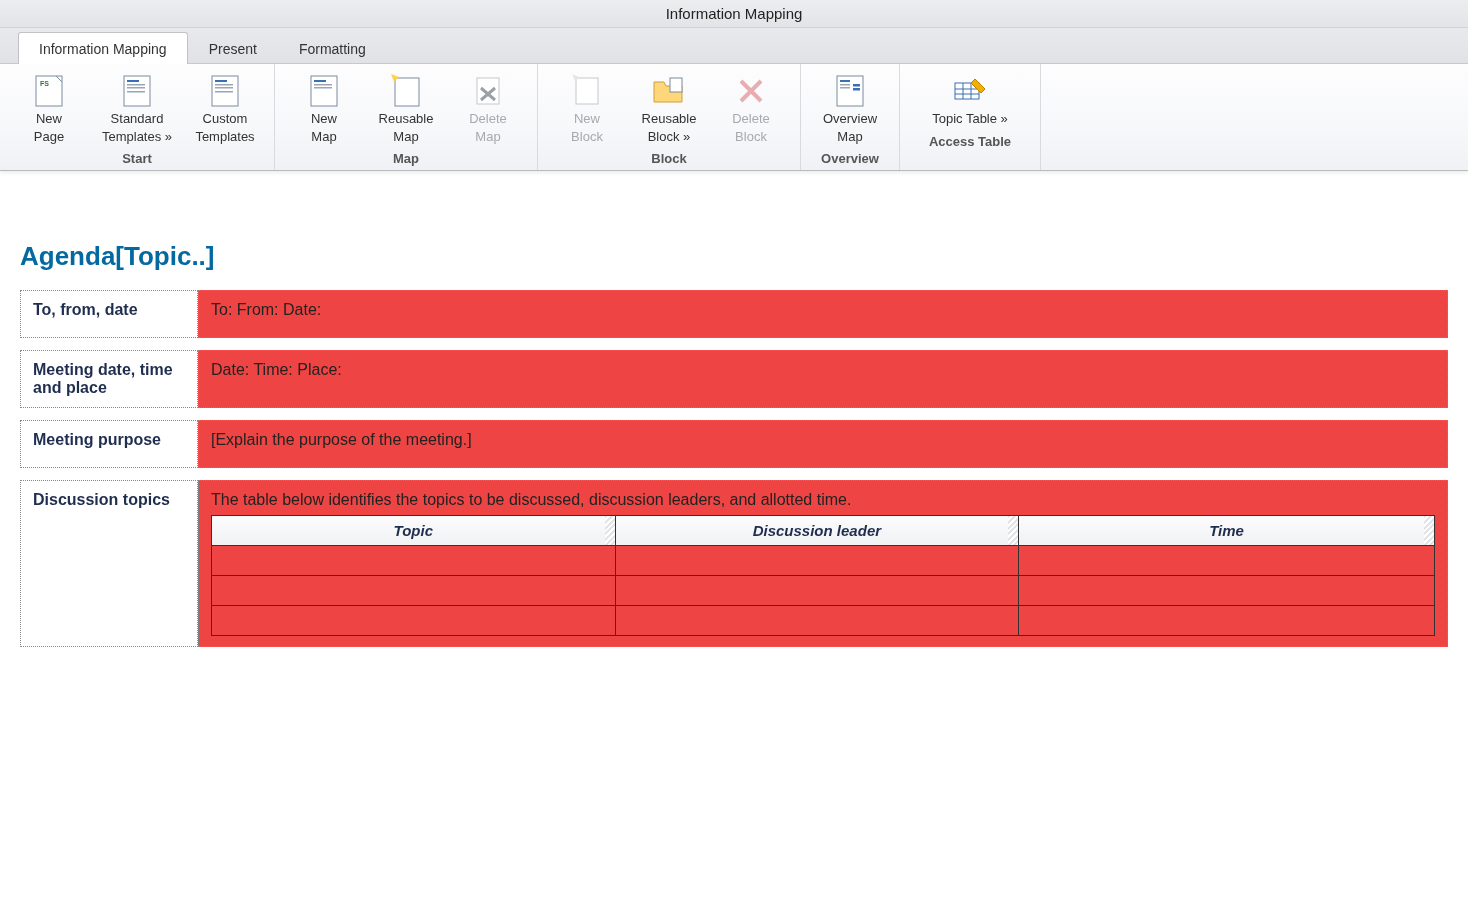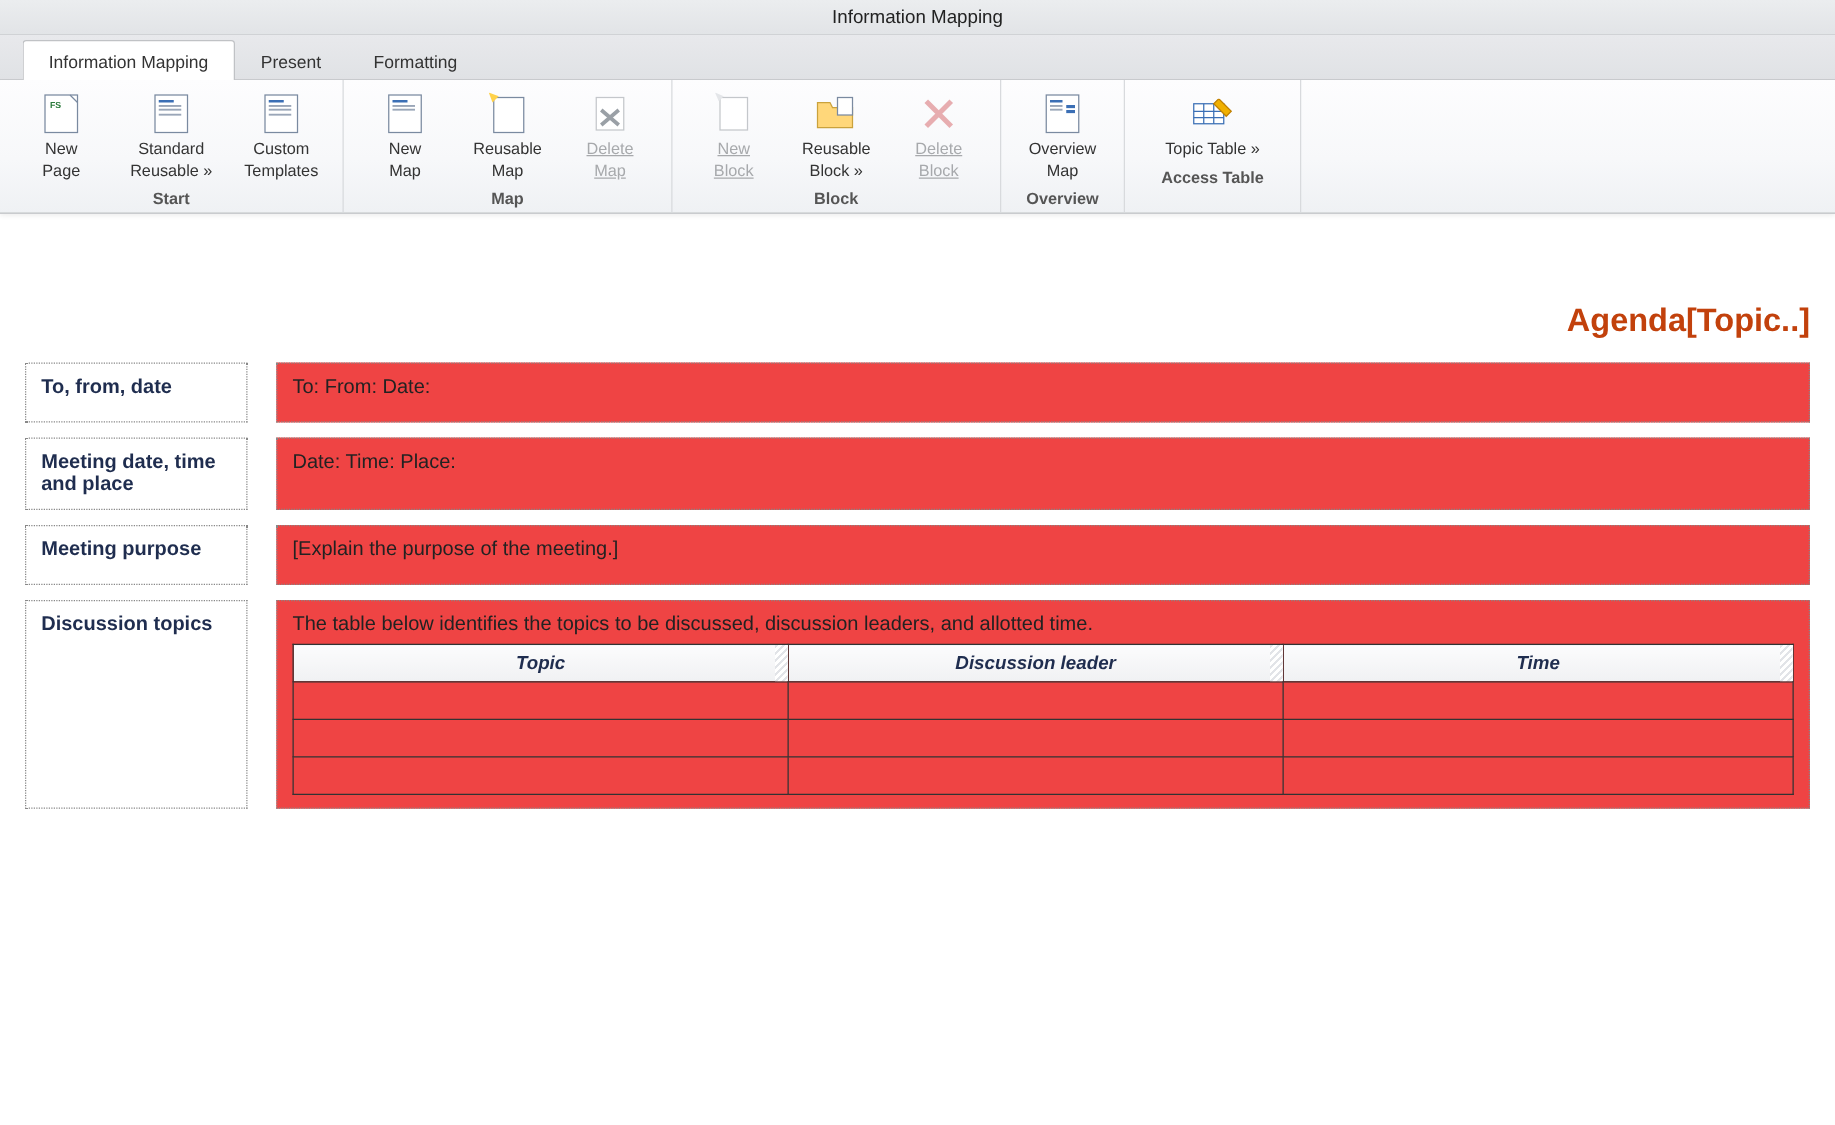--- a/index.html
+++ b/index.html
@@ -6,27 +6,27 @@
 body { font-family:"Segoe UI",Tahoma,Verdana,sans-serif; background:#fff; width:1468px; }
 .titlebar { background:linear-gradient(#ebedef,#e2e4e7); height:28px; display:flex; align-items:center; justify-content:center; font-size:15px; color:#222; border-bottom:1px solid #d0d2d5; }
 .tabs { background:linear-gradient(#e8e9ec,#e0e2e5); display:flex; align-items:flex-end; padding:0 18px; height:36px; border-bottom:1px solid #c9cbce; }
 .tab { padding:8px 20px 7px; font-size:14px; color:#333; cursor:pointer; border:1px solid transparent; border-bottom:none; position:relative; top:1px; }
 .tab.active { background:#fff; border-color:#c0c2c5; border-top-left-radius:3px; border-top-right-radius:3px; }
 .ribbon { background:linear-gradient(#fdfdfe,#f7f8fa 60%,#eff1f4); display:flex; border-bottom:1px solid #b8bbbe; box-shadow:0 2px 4px rgba(0,0,0,0.08); }
 .group { display:flex; flex-direction:column; align-items:center; padding:6px 10px 4px; border-right:1px solid #d8dadd; }
 .group-items { display:flex; gap:4px; }
 .rbtn { display:flex; flex-direction:column; align-items:center; justify-content:flex-start; width:78px; padding:4px 2px; cursor:pointer; border-radius:3px; color:#333; font-size:13px; line-height:1.35; text-align:center; }
 .rbtn.wide { width:90px; }
-.rbtn.disabled { color:#a7a9ac; cursor:default;text-decoration:underline; }
+.rbtn.disabled { color:#a7a9ac; cursor:default; }
 .ico { width:34px; height:34px; margin-bottom:2px; display:flex; align-items:center; justify-content:center; }
 .group-label { font-size:13px; font-weight:600; color:#555; margin-top:2px; }
 .access-group .rbtn{ width:120px; flex-direction:column; }
 .doc { padding:70px 20px 40px; }
-.doc-title { font-size:26px; font-weight:700; color:#c2410c; margin-bottom:18px;text-align:right; }
-.block { display:flex; gap:23px; margin-bottom:12px; }
+.doc-title { font-size:26px; font-weight:700; color:#0369a1; margin-bottom:18px; }
+.block { display:flex; gap:0; margin-bottom:12px; }
 .block-label { width:178px; border:1px dotted #888; padding:10px 12px; font-size:16px; font-weight:600; color:#1f2d4f; background:#fff; }
 .block-body { flex:1; border:1px dotted #888; padding:10px 12px; font-size:16px; color:#222; background:#ef4444; min-height:48px; }
 .topic-intro { margin-bottom:6px; }
 table.topics { width:100%; border-collapse:collapse; }
 table.topics th, table.topics td { border:1px solid #333; padding:6px 10px; font-size:15px; }
 table.topics th { background:linear-gradient(#fcfcfd,#f0f1f3); color:#1f2d4f; font-weight:700; height:28px; position:relative;font-style:italic; }
 table.topics th::after { content:""; position:absolute; right:0; top:0; width:10px; height:100%; background:repeating-linear-gradient(135deg,#e2e4e8,#e2e4e8 2px,#fff 2px,#fff 4px); }
 table.topics td { height:30px; }
 svg { display:block; }
 </style>
@@ -62,21 +62,21 @@
         <span class="ico">
           <svg width="30" height="34">
               <rect x="2" y="2" width="26" height="30" fill="#fff" stroke="#7a8aa0"></rect>
               <rect x="5" y="6" width="12" height="2" fill="#3b6fb5"></rect>
               <rect x="5" y="10" width="18" height="1.5" fill="#9aa6b8"></rect>
               <rect x="5" y="13" width="18" height="1.5" fill="#9aa6b8"></rect>
               <rect x="5" y="17" width="18" height="1.5" fill="#9aa6b8"></rect>
             </svg>
         </span>
         <span>Standard</span>
-        <span>Reusable »</span>
+        <span>Templates »</span>
       </div>
       <div class="rbtn">
         <span class="ico">
           <svg width="30" height="34">
               <rect x="2" y="2" width="26" height="30" fill="#fff" stroke="#7a8aa0"></rect>
               <rect x="5" y="6" width="12" height="2" fill="#3b6fb5"></rect>
               <rect x="5" y="10" width="18" height="1.5" fill="#9aa6b8"></rect>
               <rect x="5" y="13" width="18" height="1.5" fill="#9aa6b8"></rect>
               <rect x="5" y="17" width="18" height="1.5" fill="#9aa6b8"></rect>
             </svg>

